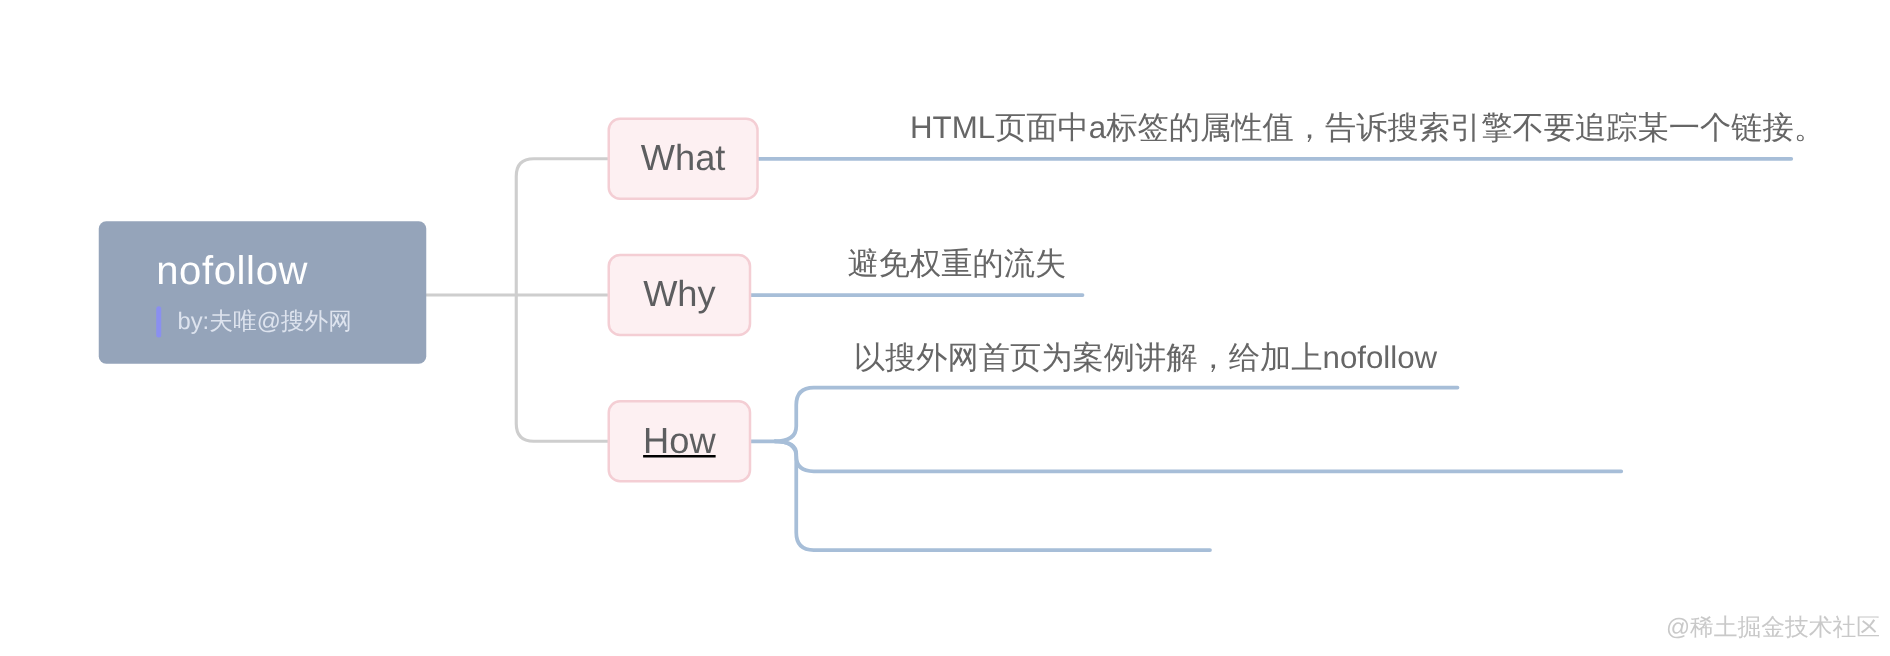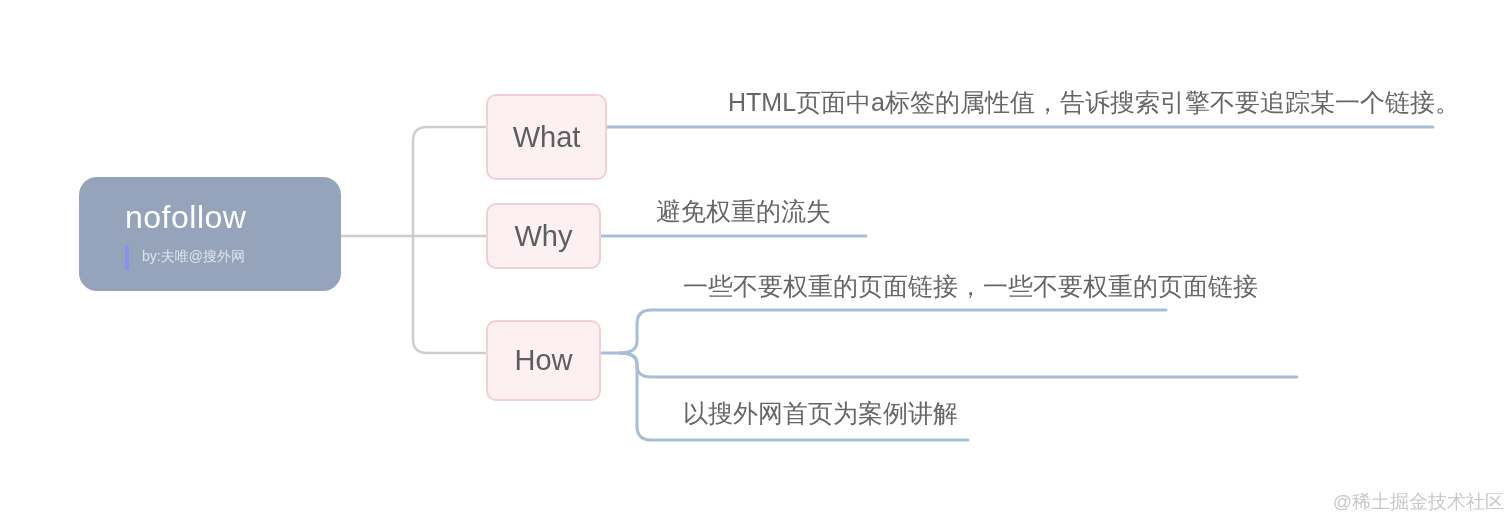--- a/index.html
+++ b/index.html
@@ -22,21 +22,21 @@
   }
   svg.connectors path { fill: none; stroke-linecap: round; }
   svg.connectors path.gray { stroke: var(--gray-connector, #cecece); stroke-width: 2.5; }
   svg.connectors path.blue { stroke: var(--blue-connector, #a7bed8); stroke-width: 3; }
 
   .root-node {
     position: absolute;
     left: 79px; top: 177px;
     width: 262px; height: 114px;
     background: var(--root-fill, #95a4ba);
-    border-radius: 18px;
+    border-radius: 6px;
     box-sizing: border-box;
     display: flex;
     flex-direction: column;
     justify-content: center;
     padding-left: 46px;
     cursor: default;
   }
   .root-title {
     color: var(--root-text, #ffffff);
     font-size: 32px;
@@ -49,52 +49,52 @@
     margin-top: 10px;
   }
   .accent-bar {
     width: 4px; height: 25px;
     border-radius: 2px;
     background: var(--accent-bar, #8a8ff0);
     margin-right: 13px;
   }
   .byline-text {
     color: var(--byline-text, #dde3ee);
-    font-size: 14px;
+    font-size: 19px;
   }
 
   .branch-node {
     position: absolute;
     box-sizing: border-box;
     background: var(--branch-fill, #fdf0f2);
     border: 2px solid var(--branch-border, #f4ced4);
     border-radius: 10px;
     display: flex;
     align-items: center;
     justify-content: center;
     cursor: default;
   }
   .branch-label {
     color: var(--branch-text, #5d5e60);
     font-size: 29px;
   }
-  .node-what { left: 486px; top: 94px;  width: 121px; height: 86px; text-align: right; }
+  .node-what { left: 486px; top: 94px;  width: 121px; height: 66px; text-align: right; }
   .node-why  { left: 486px; top: 203px; width: 115px; height: 66px; }
-  .node-how  { left: 486px; top: 320px; width: 115px; height: 81px; }
+  .node-how  { left: 486px; top: 320px; width: 115px; height: 66px; text-decoration: underline; }
 
   .leaf-topic {
     position: absolute;
     color: var(--leaf-text, #666666);
     font-size: 25px;
     line-height: 30px;
     white-space: nowrap;
     cursor: default;
   }
   .leaf-what { left: 728px; top: 87px; }
-  .leaf-why  { left: 656px; top: 196px; }
+  .leaf-why  { left: 678px; top: 196px; }
   .leaf-how1 { left: 683px; top: 271px; }
   .leaf-how2 { left: 683px; top: 338px; }
   .leaf-how3 { left: 683px; top: 398px; }
 
   .watermark {
     position: absolute;
     right: 8px; bottom: 10px;
     color: var(--watermark, #c9c9c9);
     font-size: 19px;
   }
@@ -131,18 +131,17 @@
   </div>
   <div class="branch-node node-why">
     <span class="branch-label">Why</span>
   </div>
   <div class="branch-node node-how">
     <span class="branch-label">How</span>
   </div>
 
   <div class="leaf-topic leaf-what">HTML页面中a标签的属性值，告诉搜索引擎不要追踪某一个链接。</div>
   <div class="leaf-topic leaf-why">避免权重的流失</div>
-  <div class="leaf-topic leaf-how1">一些不要权重的页面链接，一些不要权重的页面链接</div>
-  <div class="leaf-topic leaf-how3">以搜外网首页为案例讲解</div>
+  <div class="leaf-topic leaf-how1">以搜外网首页为案例讲解，给加上nofollow</div>
 
   <div class="watermark">@稀土掘金技术社区</div>
 
 </div>
 
 </body></html>

